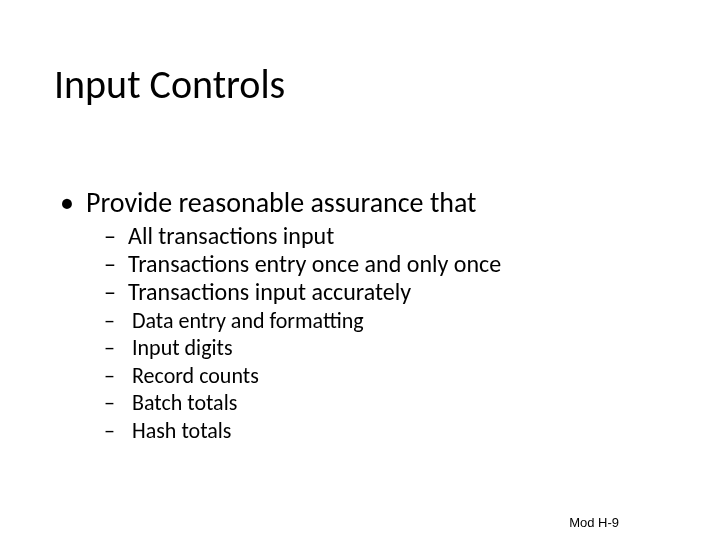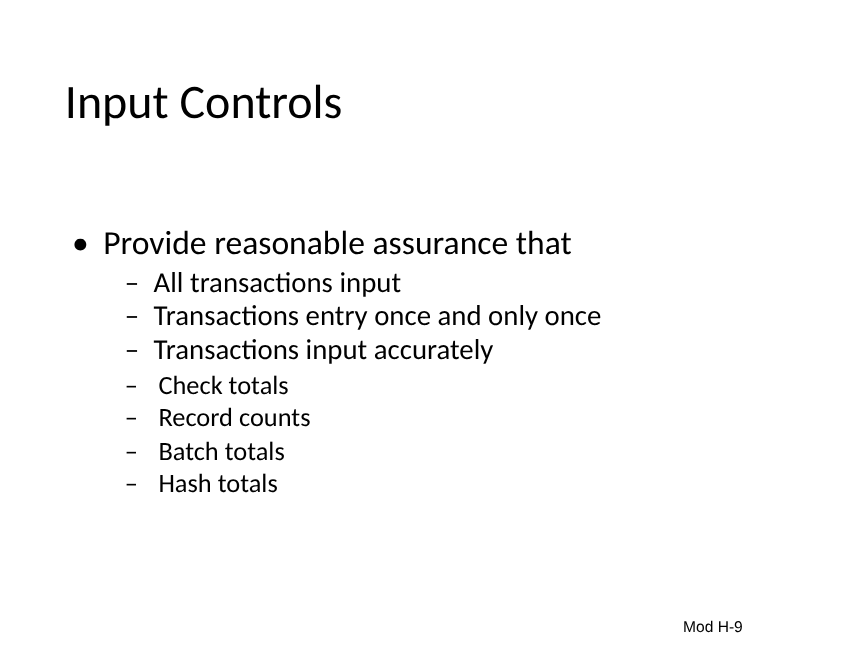--- a/index.html
+++ b/index.html
@@ -89,21 +89,22 @@
 
   <div class="title">Input Controls</div>
 
   <div class="body">
 
     <div class="lvl1">Provide reasonable assurance that</div>
     <div class="sub-a">All transactions input</div>
     <div class="sub-a">Transactions entry once and only once</div>
     <div class="sub-a">Transactions input accurately</div>
 
-    <div class="sub-b">Check totals</div>
+    <div class="sub-b">Data entry and formatting</div>
+    <div class="sub-b">Input digits</div>
     <div class="sub-b">Record counts</div>
     <div class="sub-b">Batch totals</div>
     <div class="sub-b">Hash totals</div>
 
   </div>
 
   <div class="footer">Mod H-9</div>
 
 </div>
 

